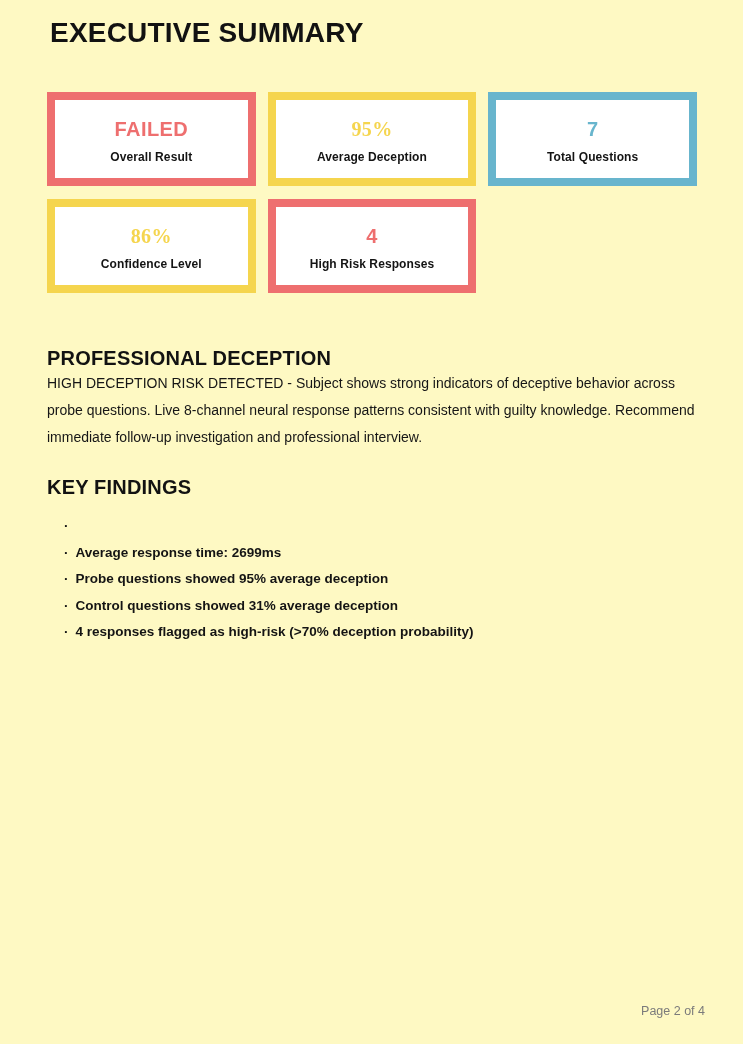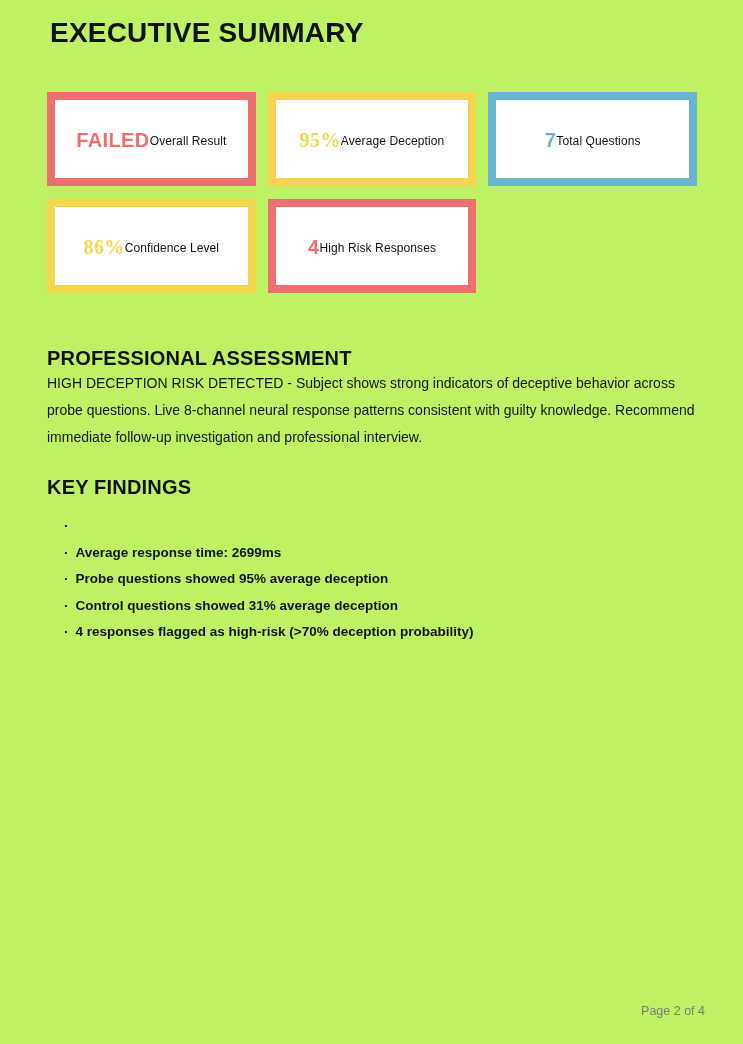--- a/index.html
+++ b/index.html
@@ -1,21 +1,21 @@
 <!DOCTYPE html>
 <html><head>
 <meta charset="utf-8">
 <style>
   * { margin: 0; padding: 0; box-sizing: border-box; }
   html, body { background: #ffffff; }
   .page {
     position: relative;
     width: 743px;
     height: 1044px;
-    background: #bef264;
+    background: #fef9c3;
     font-family: "Liberation Sans", sans-serif;
     color: #161616;
     overflow: hidden;
   }
   .content { padding: 0 46px 0 47px; }
 
   h1.page-title {
     padding-top: 16px;
     margin-left: 3px;
     font-size: 28px;
@@ -30,33 +30,34 @@
     display: grid;
     grid-template-columns: repeat(3, 1fr);
     column-gap: 12px;
     row-gap: 13px;
     grid-auto-rows: 94px;
   }
   .card {
     background: #ffffff;
     border: 8px solid #cccccc;
     display: flex;
+    flex-direction: column;
     align-items: center;
     justify-content: center;
     row-gap: 9px;
     padding-top: 3px;
   }
   .card .value {
     font-size: 20px;
     font-weight: bold;
     letter-spacing: 0.4px;
   }
   .card .label {
     font-size: 12px;
-    font-weight: normal;
+    font-weight: bold;
     color: #141414;
     letter-spacing: 0.1px;
   }
   .c-red  { border-color: #EE6F6F; }  .c-red  .value { color: #EE6F6F; }
   .c-yellow { border-color: #F5D54E; } .c-yellow .value { color: #F5D54E; font-family: Liberation Serif, serif; }
   .c-blue { border-color: #68B5CD; }  .c-blue .value { color: #68B5CD; }
   .c-teal { border-color: #73C9BD; }  .c-teal .value { color: #73C9BD; }
 
   h2.section-heading {
     font-size: 20px;
@@ -129,21 +130,21 @@
       <div class="card c-yellow">
         <div class="value">86%</div>
         <div class="label">Confidence Level</div>
       </div>
       <div class="card c-red">
         <div class="value">4</div>
         <div class="label">High Risk Responses</div>
       </div>
     </div>
 
-    <h2 class="section-heading assessment-heading">PROFESSIONAL ASSESSMENT</h2>
+    <h2 class="section-heading assessment-heading">PROFESSIONAL DECEPTION</h2>
     <p class="assessment-body">HIGH DECEPTION RISK DETECTED - Subject shows strong indicators of deceptive behavior across probe questions. Live 8-channel neural response patterns consistent with guilty knowledge. Recommend immediate follow-up investigation and professional interview.</p>
 
     <h2 class="section-heading findings-heading">KEY FINDINGS</h2>
     <ul class="findings-list">
       <li>
         <span class="dot">·</span>
       </li>
       <li>
         <span class="dot">·</span>
         <span>Average response time: 2699ms</span>

